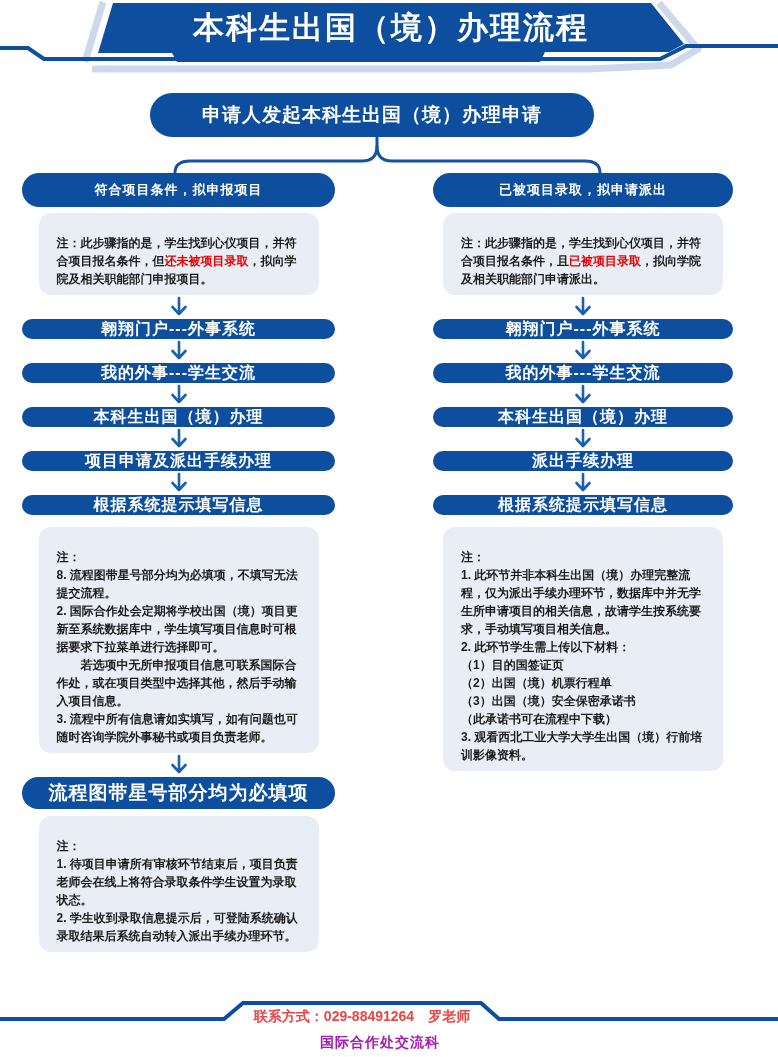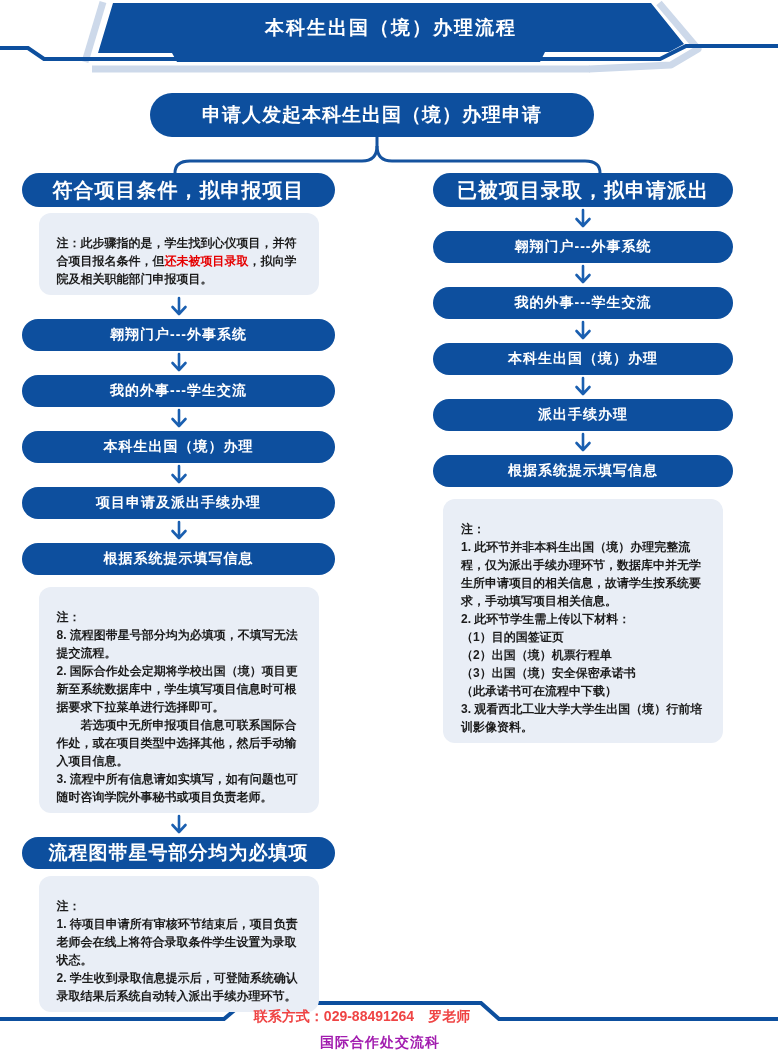--- a/index.html
+++ b/index.html
@@ -10,41 +10,41 @@
   svg.decor { position:absolute; left:0; top:0; z-index:0; pointer-events:none; }
 
   
   .banner {
     position:absolute; left:98px; top:3px; width:586px; height:60px; z-index:2;
     background:#0d4f9e;
     clip-path:polygon(15px 0, 553px 0, 586px 41px, 571px 49px, 447px 49px, 442px 59px, 79px 59px, 74px 50px, 0 50px);
   }
   .banner .title {
     width:100%; height:50px; line-height:50px; text-align:center;
-    color:#fff; font-size:19px; font-weight:bold; letter-spacing:2px;
+    color:#fff; font-size:31px; font-weight:bold; letter-spacing:2px;
   }
 
   
   .start-pill {
     position:absolute; left:150px; top:93px; width:444px; height:44px; z-index:2;
     background:#0d4f9e; border-radius:24px; display:flex; align-items:center; justify-content:center;
     color:#fff; font-size:19px; font-weight:bold; letter-spacing:1px;
   }
 
   
   .col { position:absolute; top:173px; z-index:2; display:flex; flex-direction:column; }
   .col-left  { left:22px;  width:313px; }
   .col-right { left:433px; width:300px; }
 
   .hdr-box, .step, .final-box {
     background:#0d4f9e; color:#fff; font-weight:bold; letter-spacing:1px;
     display:flex; align-items:center; justify-content:center; flex:none;
   }
-  .hdr-box  { height:34px; border-radius:18px; font-size:20px; }
-  .step     { height:32px; border-radius:16px; font-size:14px; }
+  .hdr-box  { height:34px; border-radius:18px; font-size:13px; }
+  .step     { height:20px; border-radius:16px; font-size:16px; }
   .final-box{ height:32px; border-radius:17px; font-size:19px; }
 
   .note {
     background:#e9eef6; border-radius:12px; width:246px; margin:0 auto;
     padding:21px 16px 7px 18px; flex:none;
     font-size:12px; font-weight:bold; color:#1b1b1b; line-height:18px; text-align:left;
   }
   .note p { margin:0; }
   .note1 { margin-top:6px; min-height:52px; }
   .note2 { margin-top:12px; }
@@ -145,20 +145,23 @@
     <div class="note note3">
       <p>注：</p>
       <p>1.  待项目申请所有审核环节结束后，项目负责老师会在线上将符合录取条件学生设置为录取状态。</p>
       <p>2.  学生收到录取信息提示后，可登陆系统确认录取结果后系统自动转入派出手续办理环节。</p>
     </div>
   </div>
 
   <div class="col col-right">
     <div class="hdr-box">已被项目录取，拟申请派出</div>
 
+    <div class="note note1">
+      <p><span>注：此步骤指的是，学生找到心仪项目，并符合项目报名条件，且</span><span class="hl-red">已被项目录取</span><span>，拟向学院及相关职能部门申请派出。</span></p>
+    </div>
 
     <div class="arrow-row">
       <svg width="20" height="22" viewBox="0 0 20 22">
           <path d="M10,2 L10,17.5 M3.5,11 L10,18 L16.5,11" fill="none" stroke="#1a5fb0" stroke-width="2.6" stroke-linecap="round" stroke-linejoin="round"></path>
         </svg>
     </div>
     <div class="step">翱翔门户---外事系统</div>
     <div class="arrow-row">
       <svg width="20" height="22" viewBox="0 0 20 22">
           <path d="M10,2 L10,17.5 M3.5,11 L10,18 L16.5,11" fill="none" stroke="#1a5fb0" stroke-width="2.6" stroke-linecap="round" stroke-linejoin="round"></path>

